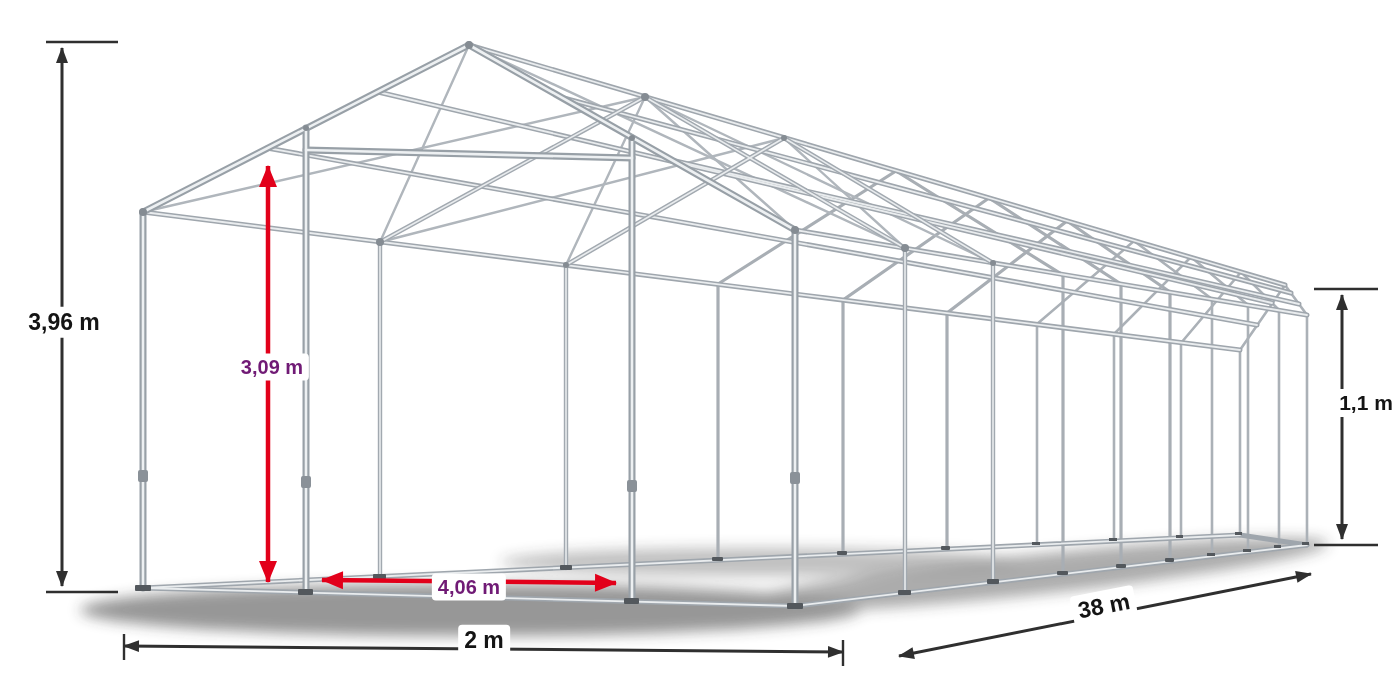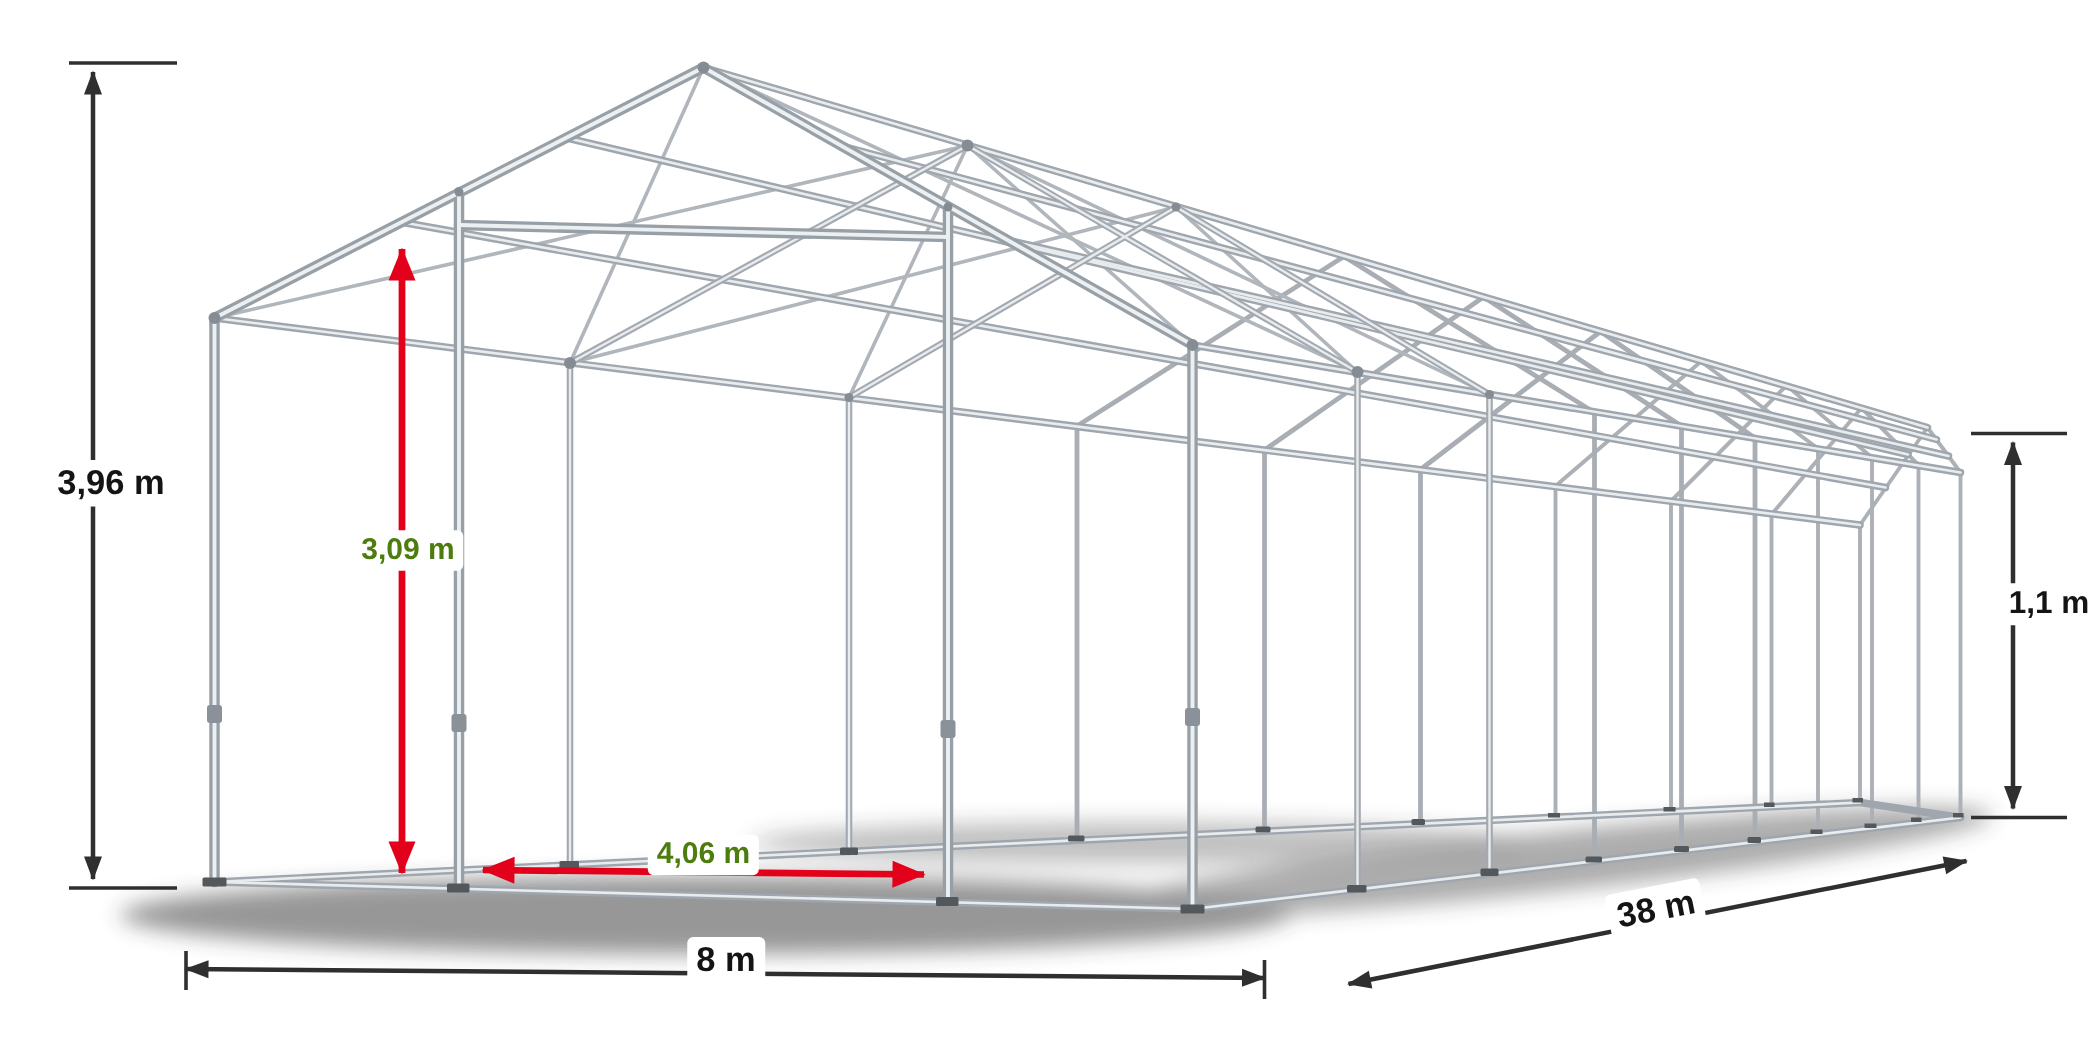--- a/index.html
+++ b/index.html
@@ -2,21 +2,21 @@
 <html><head>
 <meta charset="utf-8">
 <style>
   html,body{margin:0;padding:0;background:#fff;}
   .stage{position:relative;width:1400px;height:700px;overflow:hidden;
          font-family:"Liberation Sans",sans-serif;background:#fff;}
   .stage svg{position:absolute;left:0;top:0;}
   .dim-label{position:absolute;transform:translate(-50%,-50%);
              background:#fff;font-weight:bold;color:#141414;font-size:23px;
              padding:1px 6px;white-space:nowrap;border-radius:4px;line-height:1.25;}
-  .dim-label.red{color:#4d7c0f;font-size:20px;}
+  .dim-label.red{color:#701a75;font-size:20px;}
   .dim-label.rot{transform:translate(-50%,-50%) rotate(-11deg);}
 </style>
 </head>
 <body>
 
 <div class="stage">
   <svg width="1400" height="700" viewBox="0 0 1400 700">
     <defs>
       <filter id="blur" x="-30%" y="-30%" width="160%" height="160%">
           <feGaussianBlur stdDeviation="7"></feGaussianBlur>
@@ -205,24 +205,24 @@
       <line stroke-width="3" x1="124" y1="646" x2="843" y2="652" marker-start="url(#mb)" marker-end="url(#mb)"></line>
       <line stroke-width="3" x1="899" y1="656" x2="1311" y2="574" marker-start="url(#mb)" marker-end="url(#mb)"></line>
     </g>
 
     <g stroke="#e2001a" stroke-width="4.5">
       <line x1="268" y1="166" x2="268" y2="582" marker-start="url(#mr)" marker-end="url(#mr)"></line>
       <line x1="322" y1="580" x2="616" y2="583" marker-start="url(#mr)" marker-end="url(#mr)"></line>
     </g>
   </svg>
 
-  <div class="dim-label" style="left:74px;top:322px;">3,96 m</div>
+  <div class="dim-label" style="left:64px;top:322px;">3,96 m</div>
 
   <div class="dim-label red" style="left:272px;top:367px;">3,09 m</div>
 
   <div class="dim-label" style="left:1366px;top:403px;font-size:21px;">1,1 m</div>
 
-  <div class="dim-label" style="left:484px;top:640px;">8 m</div>
-
-  <div class="dim-label red" style="left:469px;top:570px;">4,06 m</div>
+  <div class="dim-label" style="left:484px;top:640px;">2 m</div>
+
+  <div class="dim-label red" style="left:469px;top:587px;">4,06 m</div>
 
   <div class="dim-label rot" style="left:1104px;top:606px;">38 m</div>
 </div>
 
 </body></html>

